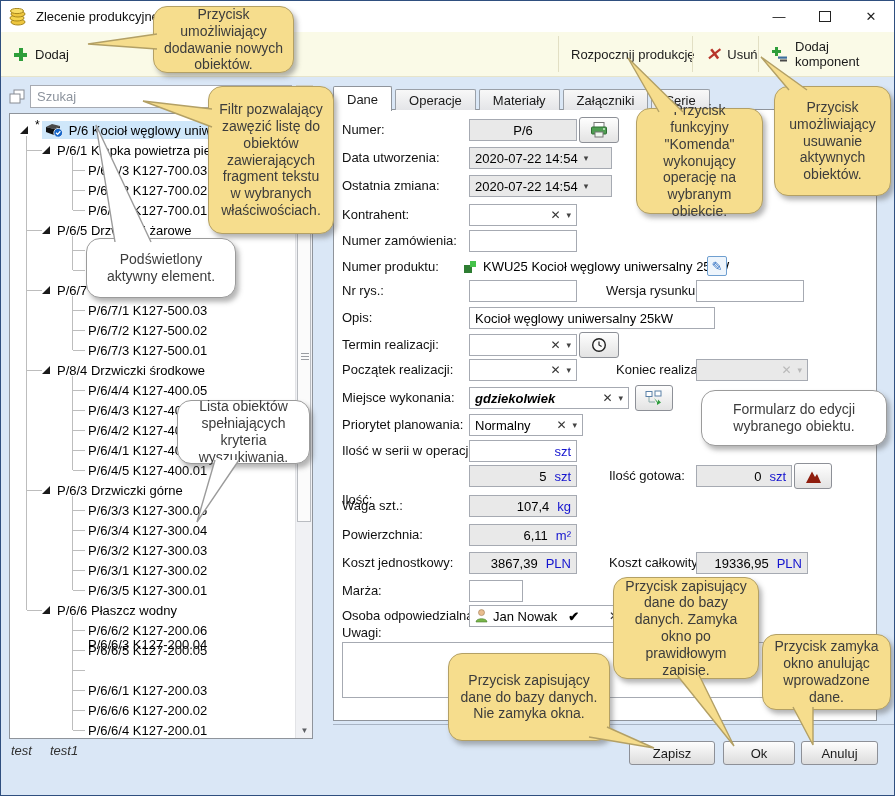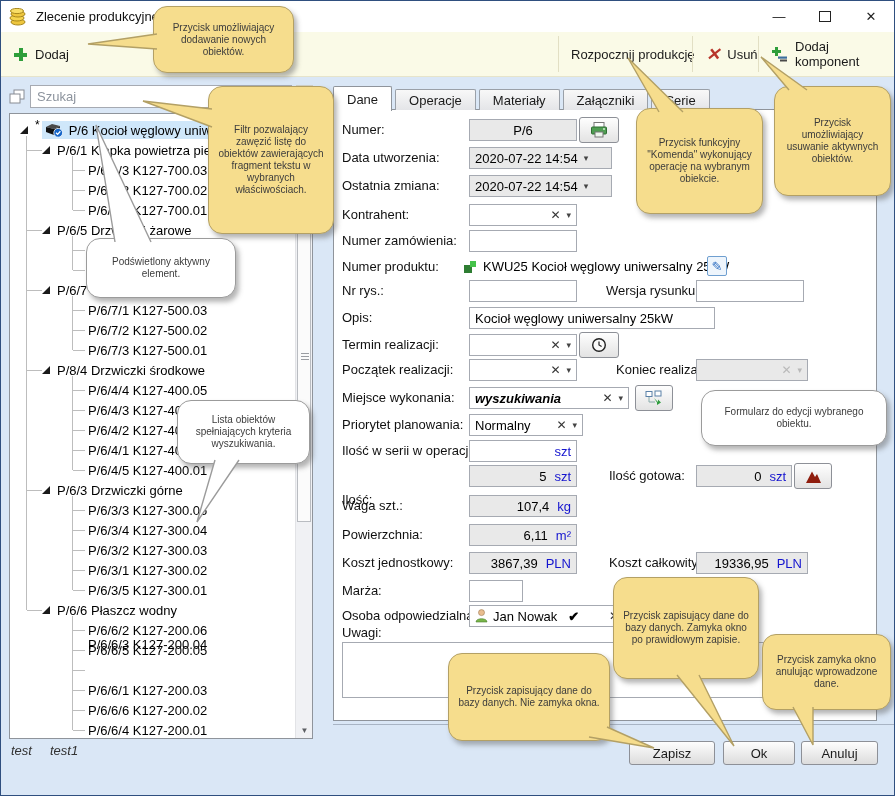--- a/index.html
+++ b/index.html
@@ -58,21 +58,21 @@
   .prodtext{font-size:13px;color:#000;white-space:nowrap;}
   .editbtn{position:absolute;width:20px;height:20px;box-sizing:border-box;border:1px solid #6f9fd0;background:#eef5fc;color:#2f6fc1;font-size:13px;display:flex;align-items:center;justify-content:center;border-radius:2px;}
   .bi{font-weight:bold;font-style:italic;}
   .uwagi{position:absolute;left:8px;top:532px;width:528px;height:56px;box-sizing:border-box;border:1px solid #a6aab2;resize:none;font-family:"Liberation Sans",sans-serif;font-size:13px;outline:none;}
   .personwrap{display:flex;align-items:center;gap:5px;}
   .chk{font-weight:bold;margin-left:6px;}
   .hsepline{position:absolute;left:332px;top:723px;width:561px;height:1px;background:#a8b4c4;}
   .btn{position:absolute;top:740px;height:24px;box-sizing:border-box;border:1px solid #8d9097;border-radius:3px;background:linear-gradient(#fdfdfd,#dcdcdc);font-size:13px;color:#1a1a1a;display:flex;align-items:center;justify-content:center;cursor:default;font-family:"Liberation Sans",sans-serif;}
   
   #callouts{position:absolute;inset:0;pointer-events:none;z-index:55;}
-  .callout{position:absolute;box-sizing:border-box;border-radius:14px;display:flex;align-items:center;justify-content:center;text-align:center;font-size:10px;line-height:1.2;color:#3c3c3c;padding:4px 7px;box-shadow:3px 4px 5px rgba(90,90,90,.45);}
+  .callout{position:absolute;box-sizing:border-box;border-radius:14px;display:flex;align-items:center;justify-content:center;text-align:center;font-size:14px;line-height:1.2;color:#3c3c3c;padding:4px 7px;box-shadow:3px 4px 5px rgba(90,90,90,.45);}
   .callout.yellow{background:#f6dd8d;border:1.4px solid #b3a065;}
   .callout.white{background:#ffffff;border:1.4px solid #9b9b9b;}
   #tails{position:absolute;inset:0;pointer-events:none;z-index:60;}
 </style>
 </head>
 <body>
 
 <div class="win">
 
   <div class="titlebar">
@@ -401,21 +401,21 @@
         <span class="arr">▾</span>
       </div>
     <span class="fl" style="left:282px;top:252px;">Koniec realizacji:</span>
     <div class="fb ro dis" style="left:362px;top:249px;width:112px;">
         <span class="x">✕</span>
         <span class="arr">▾</span>
       </div>
 
     <span class="fl" style="left:8px;top:280px;">Miejsce wykonania:</span>
     <div class="fb" style="left:135px;top:277px;width:160px;">
-        <span class="bi">wyszukiwania</span>
+        <span class="bi">gdziekolwiek</span>
         <span class="x">✕</span>
         <span class="arr">▾</span>
       </div>
     <div class="ibtn" style="left:301px;top:275px;width:38px;">
       <svg width="18" height="16" viewBox="0 0 18 16">
           <rect x="1" y="1.5" width="6" height="5" fill="#fff" stroke="#5b81a8"></rect>
           <rect x="10" y="1" width="6" height="5" fill="#fff" stroke="#5b81a8"></rect>
           <path d="M4,7 L4,12 L10,12" stroke="#8aa" stroke-width="1" fill="none"></path>
           <path d="M9,8 L13,12 L13,9.5 L16,12.5 L12,15 L12,12.5 Z" fill="#2f9e3f"></path>
         </svg>

